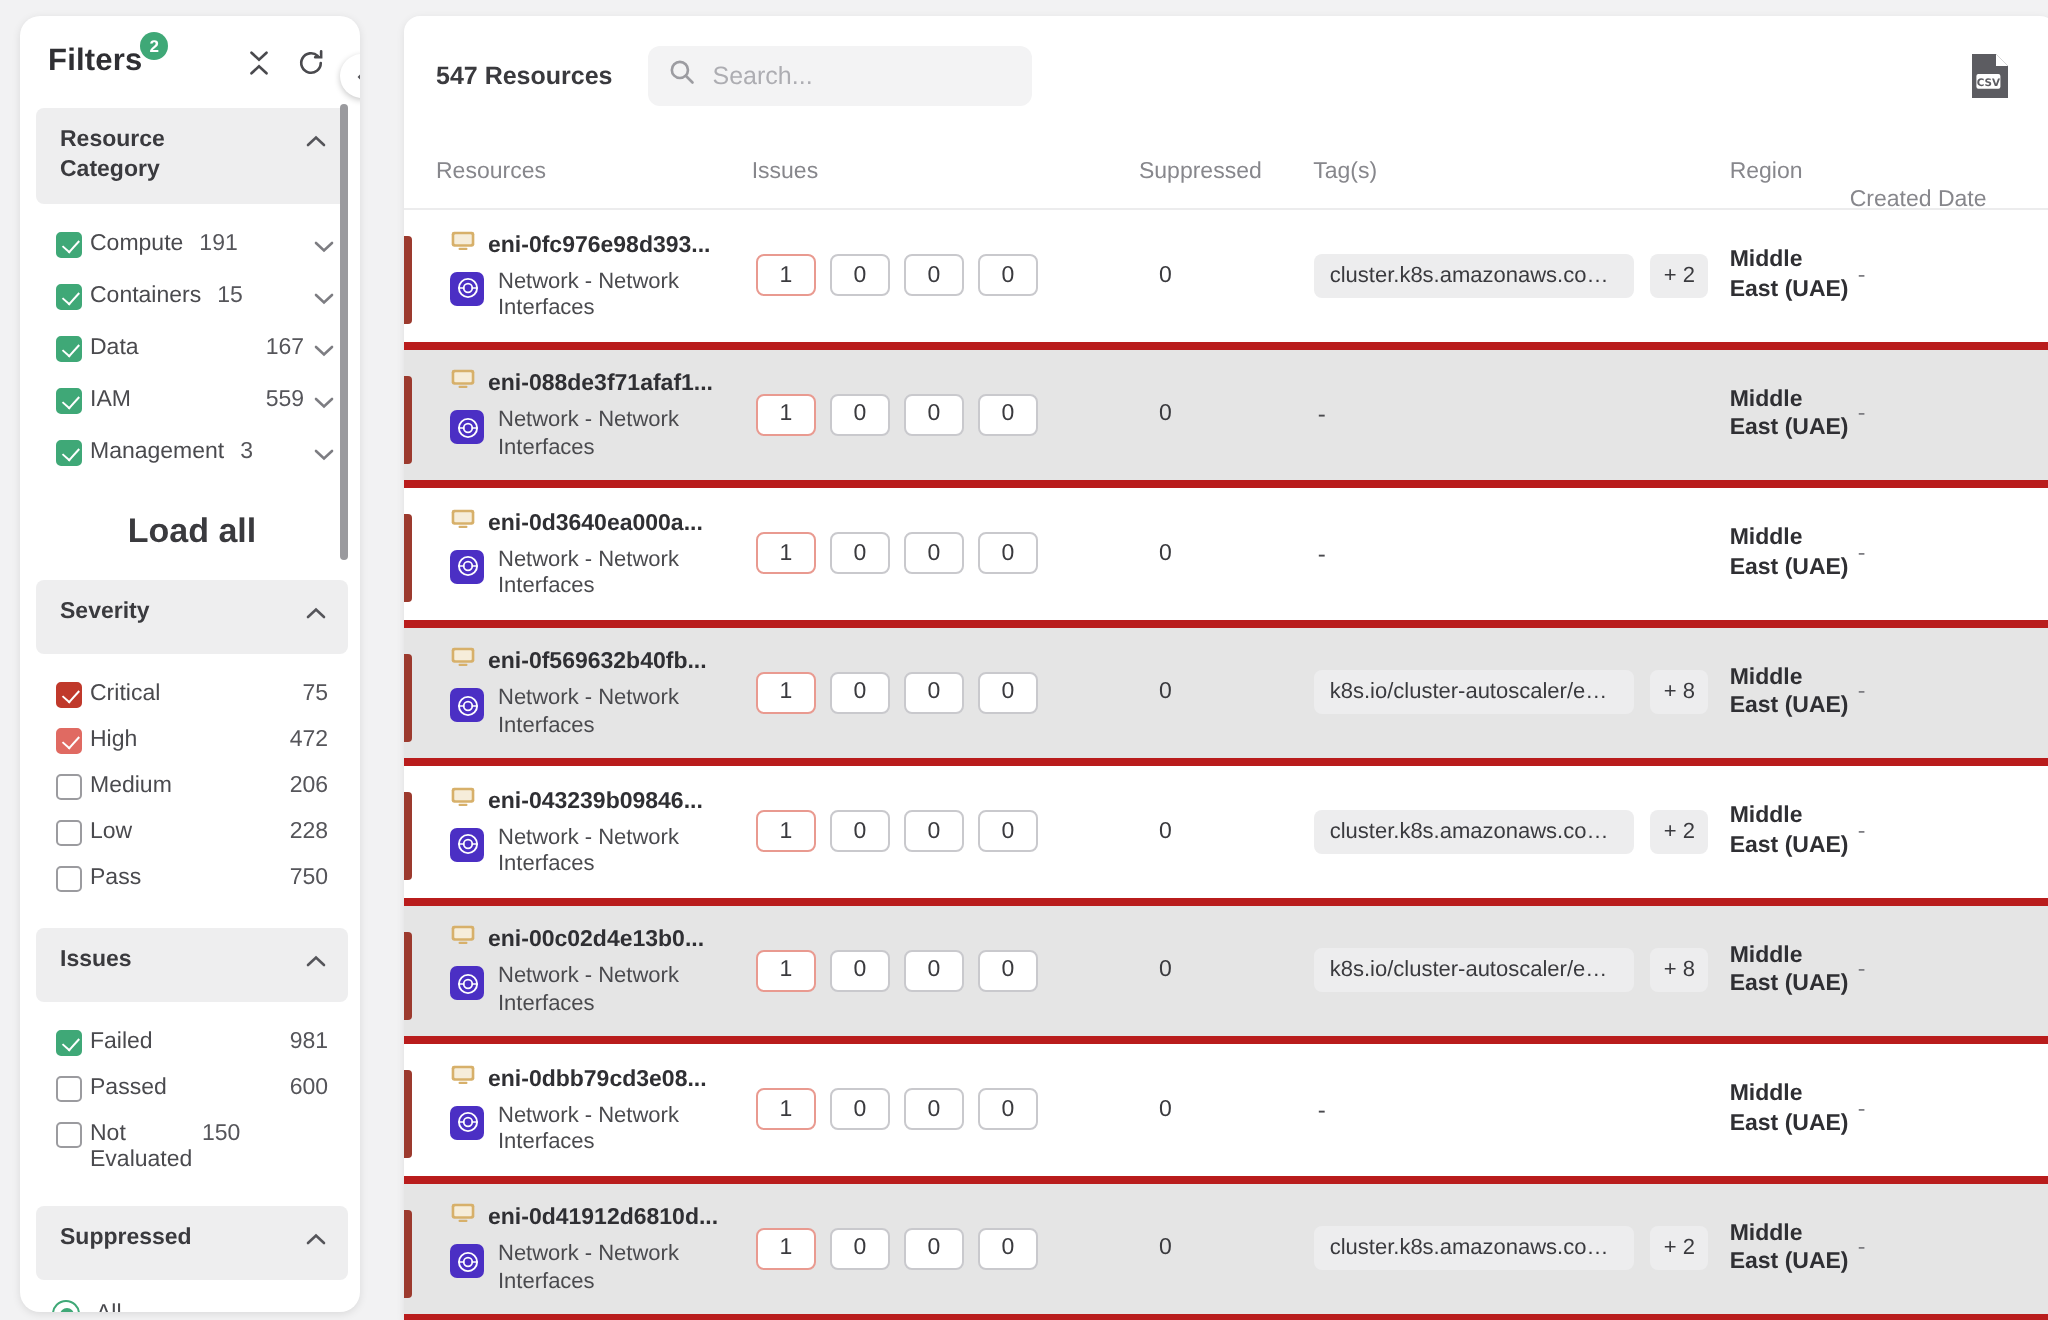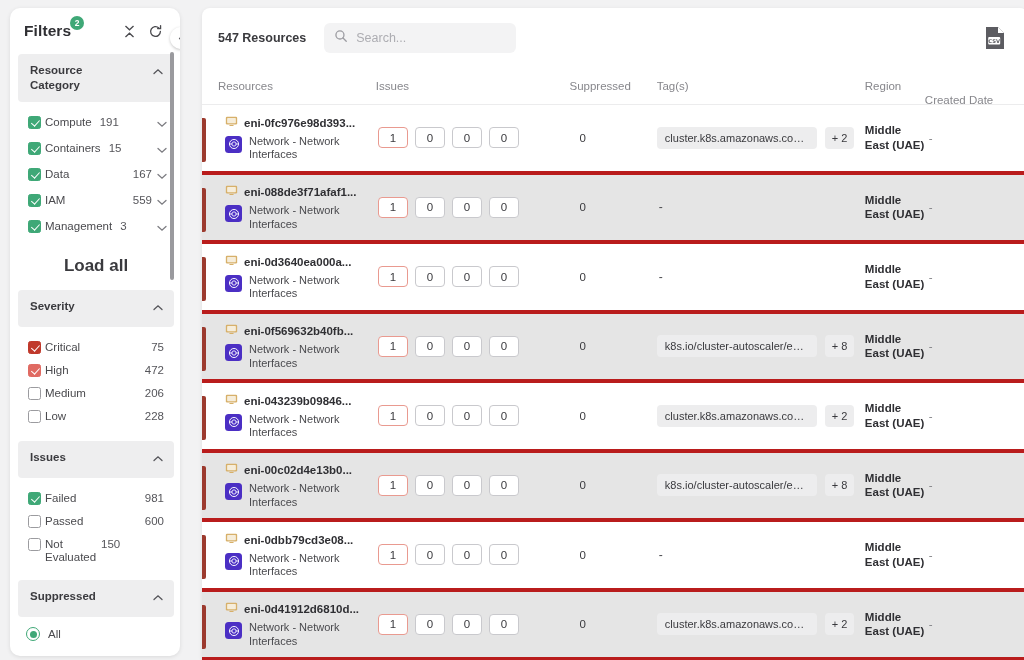--- a/index.html
+++ b/index.html
@@ -341,20 +341,25 @@
         </div>
         <div class="opt">
           <span class="cb"></span>
           <span class="opt-label">Medium</span>
           <span class="opt-count">206</span>
         </div>
         <div class="opt">
           <span class="cb"></span>
           <span class="opt-label">Low</span>
           <span class="opt-count">228</span>
+        </div>
+        <div class="opt">
+          <span class="cb"></span>
+          <span class="opt-label">Pass</span>
+          <span class="opt-count">750</span>
         </div>
       </div>
 
       <div class="sec-head">
         <span class="sec-title">Issues</span>
         <span class="chev-up">
           <svg width="12" height="12" viewBox="0 0 12 12" fill="none" stroke="#55555a" stroke-width="1.3" stroke-linecap="round">
               <path d="M2 7.5 L6 3.8 L10 7.5"></path>
             </svg>
         </span>

